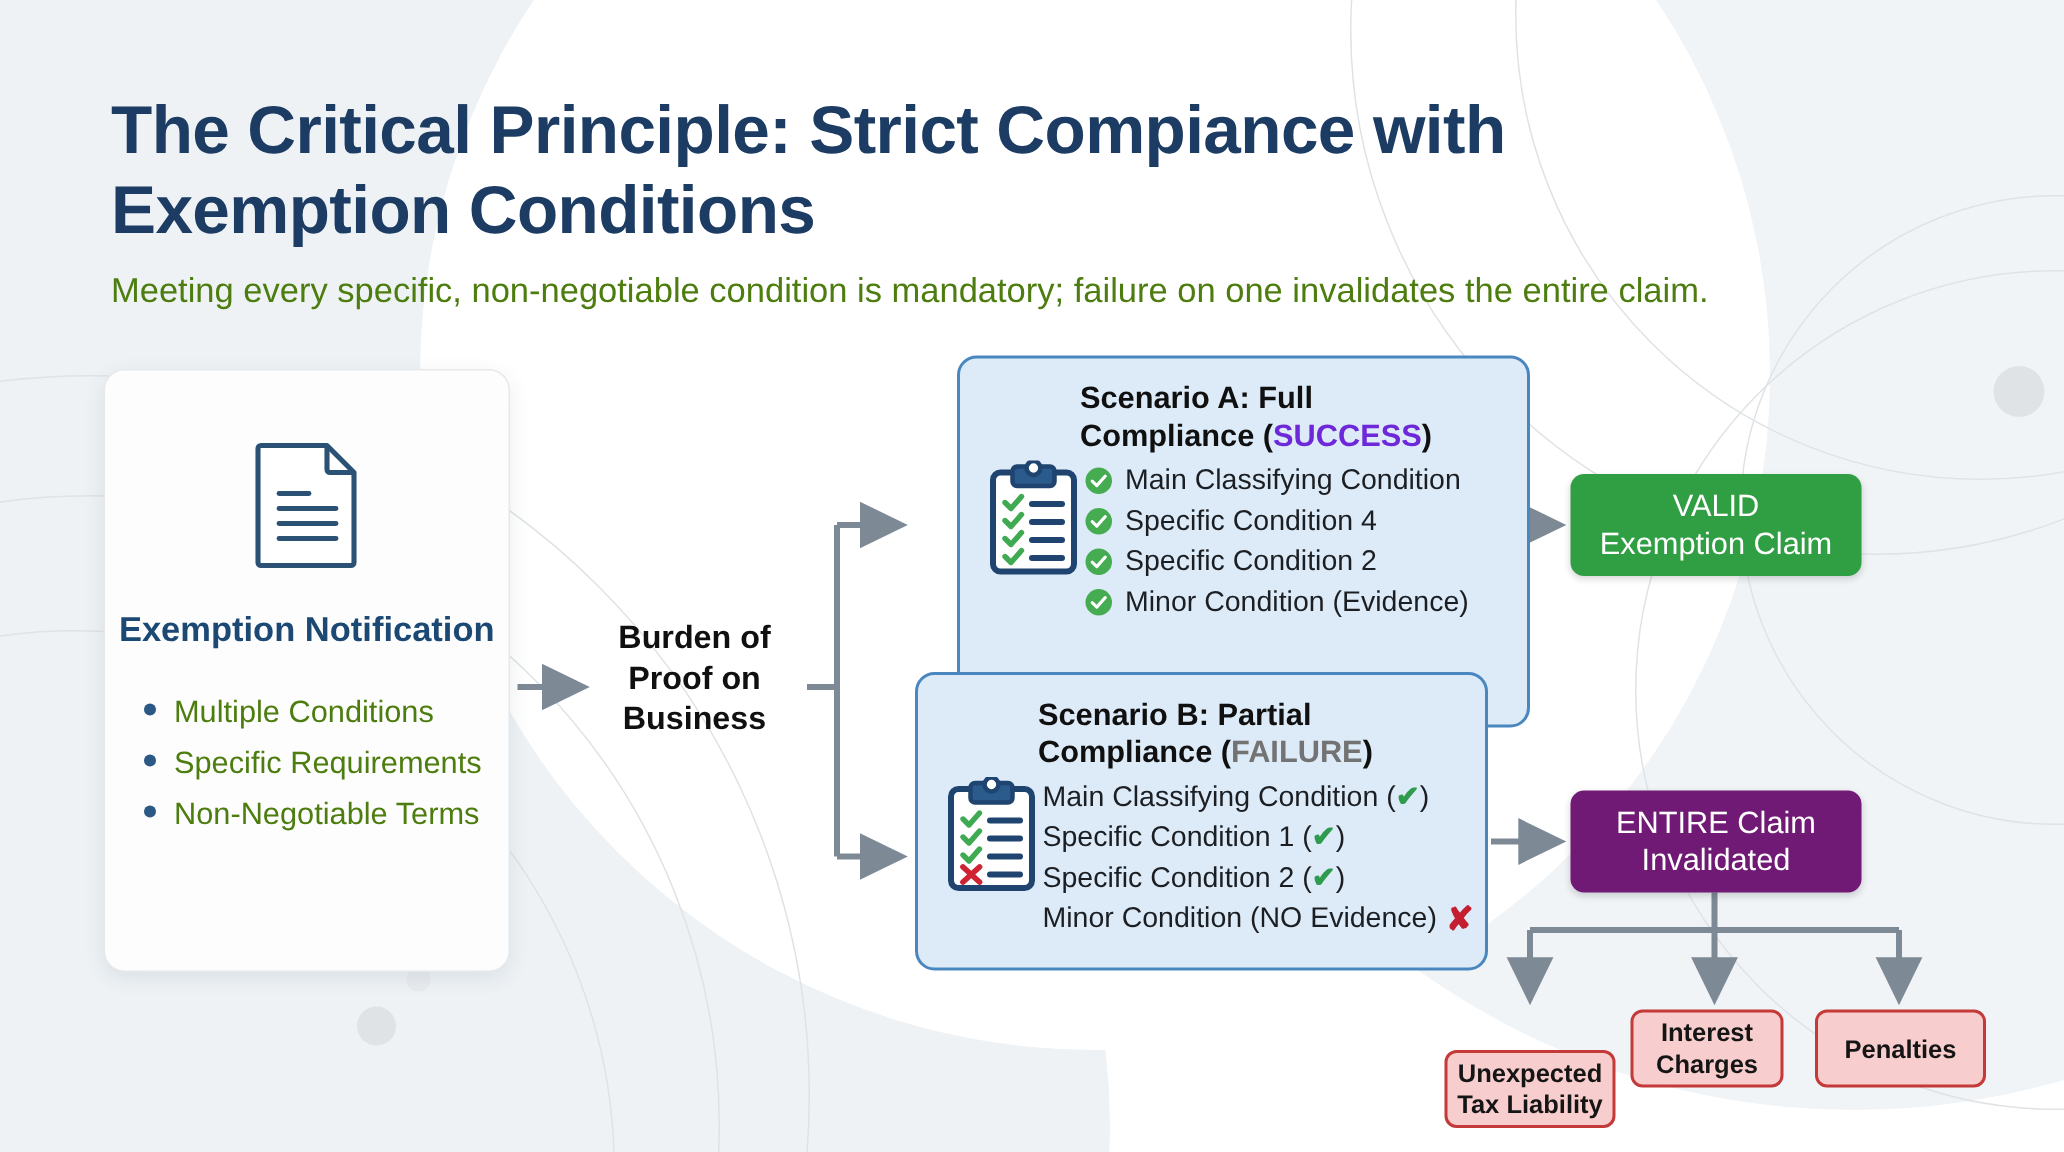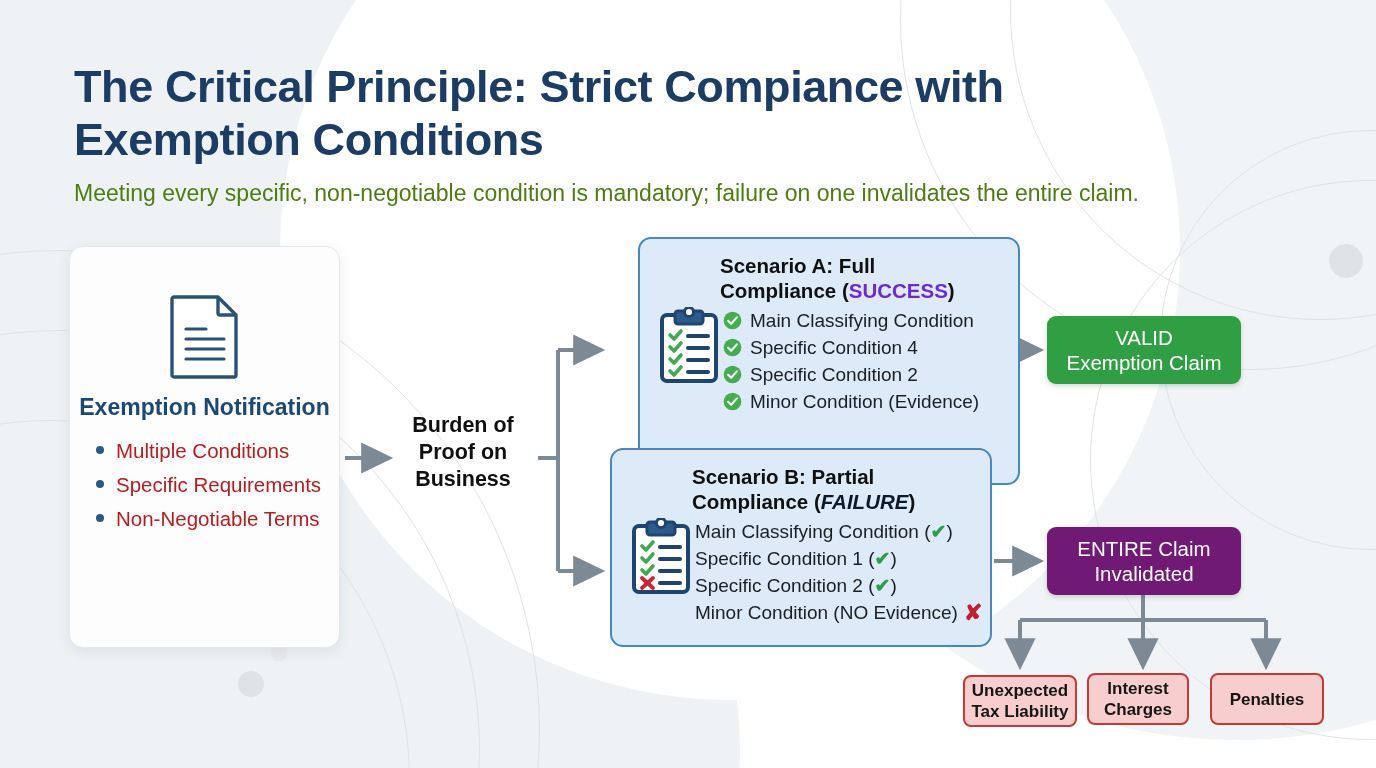--- a/index.html
+++ b/index.html
@@ -63,35 +63,36 @@
   
   .left-card {
     position: absolute; left: 69px; top: 246px;
     width: 271px; height: 402px;
     background: #fdfdfd;
     border: 1px solid #e6e8ea;
     border-radius: 14px;
     box-shadow: 0 4px 14px rgba(30,50,80,0.09);
     display: flex; flex-direction: column; align-items: center;
     padding-top: 46px;
+    gap: 12px;
   }
   .doc-icon { width: 74px; height: 86px; }
   .left-card .card-title {
     margin-top: 14px;
     font-size: 23px; line-height: 28px; font-weight: 700;
     color: #1c4874; text-align: center;
   }
   .bullets { margin-top: 16px; width: 100%; padding-left: 26px; }
   .bullet-row { display: flex; align-items: baseline; margin-bottom: 7px; }
   .bullet-dot {
     width: 8px; height: 8px; border-radius: 50%;
     background: #2b5884; flex: 0 0 8px; margin-right: 12px;
     position: relative; top: -4px;
   }
-  .bullet-txt { font-size: 20.5px; line-height: 27px; color: #b91c1c; }
+  .bullet-txt { font-size: 20.5px; line-height: 27px; color: #4d7c0f; }
 
   
   .burden {
     position: absolute; left: 394px; top: 412px; width: 138px;
     text-align: center;
     font-size: 21.5px; line-height: 27px; font-weight: 700;
     color: #101010;
   }
 
   
@@ -101,21 +102,21 @@
     border: 2px solid #4a87bf;
     border-radius: 13px;
   }
   #scenario-a { left: 610px; top: 237px; width: 382px; height: 248px; margin-left: 28px; }
   #scenario-b { left: 610px; top: 448px; width: 382px; height: 199px; }
   .sc-title {
     position: absolute; left: 80px; top: 14px; width: 292px;
     font-size: 20.5px; line-height: 25px; font-weight: 700; color: #101010;
   }
   .sc-title .tag-ok { color: #6d28d9; }
-  .sc-title .tag-bad { color: #0f172a; font-style: italic; }
+  .sc-title .tag-bad { color: #737373; }
   .clipboard { position: absolute; left: 18px; top: 68px; width: 62px; height: 78px; }
   .sc-list { position: absolute; left: 83px; top: 68px; width: 300px; }
   .sc-item {
     display: flex; align-items: center;
     font-size: 19px; line-height: 27px; color: #1b1f23;
     white-space: nowrap;
   }
   .sc-item .badge { flex: 0 0 auto; margin-right: 8px; display: inline-flex; }
   .inline-ok { color: #2e9b4e; font-weight: 700; }
   .inline-bad { color: #c41f30; font-weight: 700; margin-left: 6px; font-size: 22px; }
@@ -134,21 +135,21 @@
   
   .consequence {
     position: absolute; height: 52px;
     background: #f8cdcd;
     border: 2px solid #c33a39;
     border-radius: 8px;
     display: flex; align-items: center; justify-content: center;
     text-align: center;
     font-size: 17px; line-height: 21px; font-weight: 700; color: #151515;
   }
-  #cons-0 { left: 963px; top: 675px; width: 114px; }
+  #cons-0 { left: 963px; top: 700px; width: 114px; }
   #cons-1 { left: 1087px; top: 673px; width: 102px; }
   #cons-2 { left: 1210px; top: 673px; width: 114px; }
 
   
   .conn { position: absolute; left: 0; top: 0; width: 1376px; height: 768px; }
 </style>
 </head>
 <body>
 
 <div id="stage">

